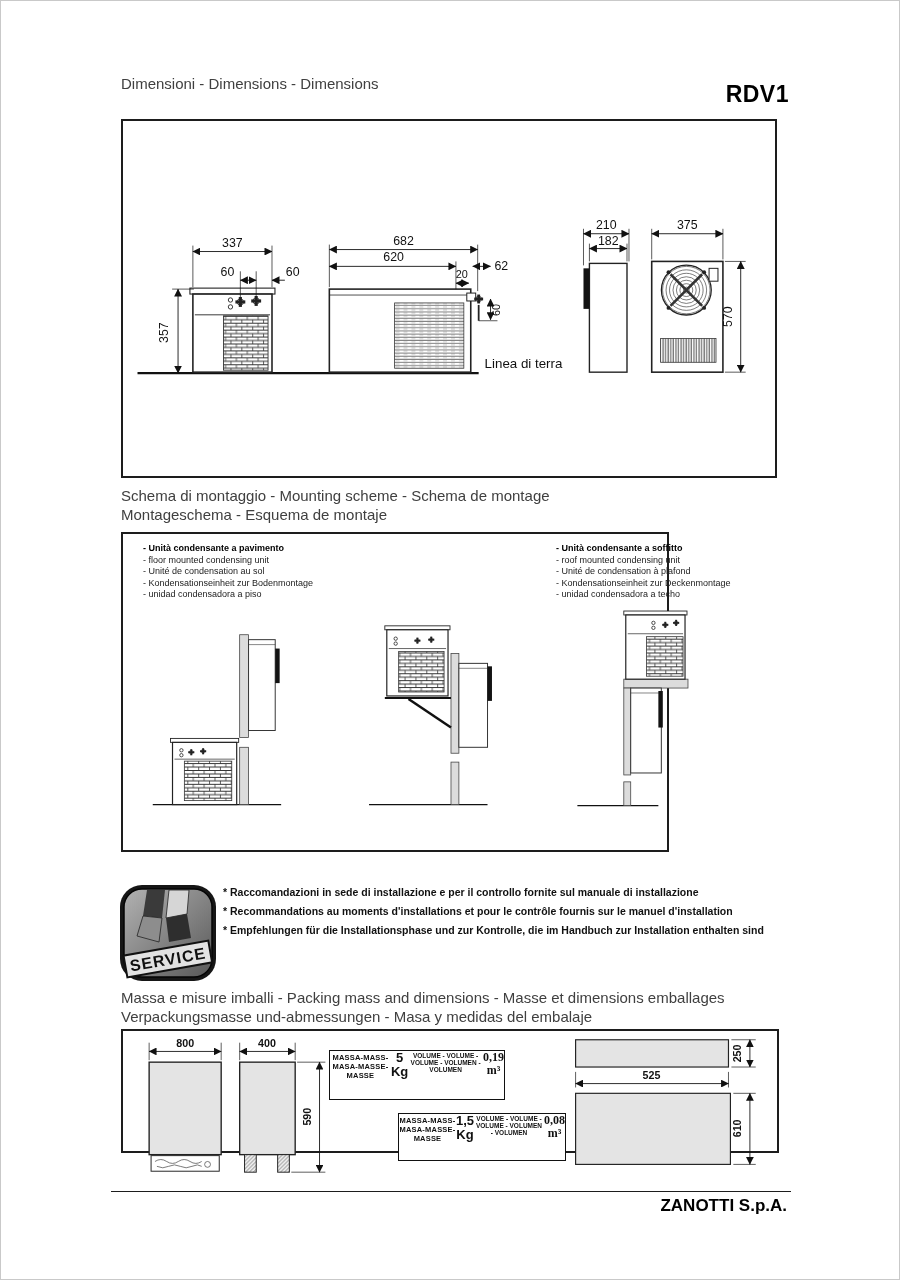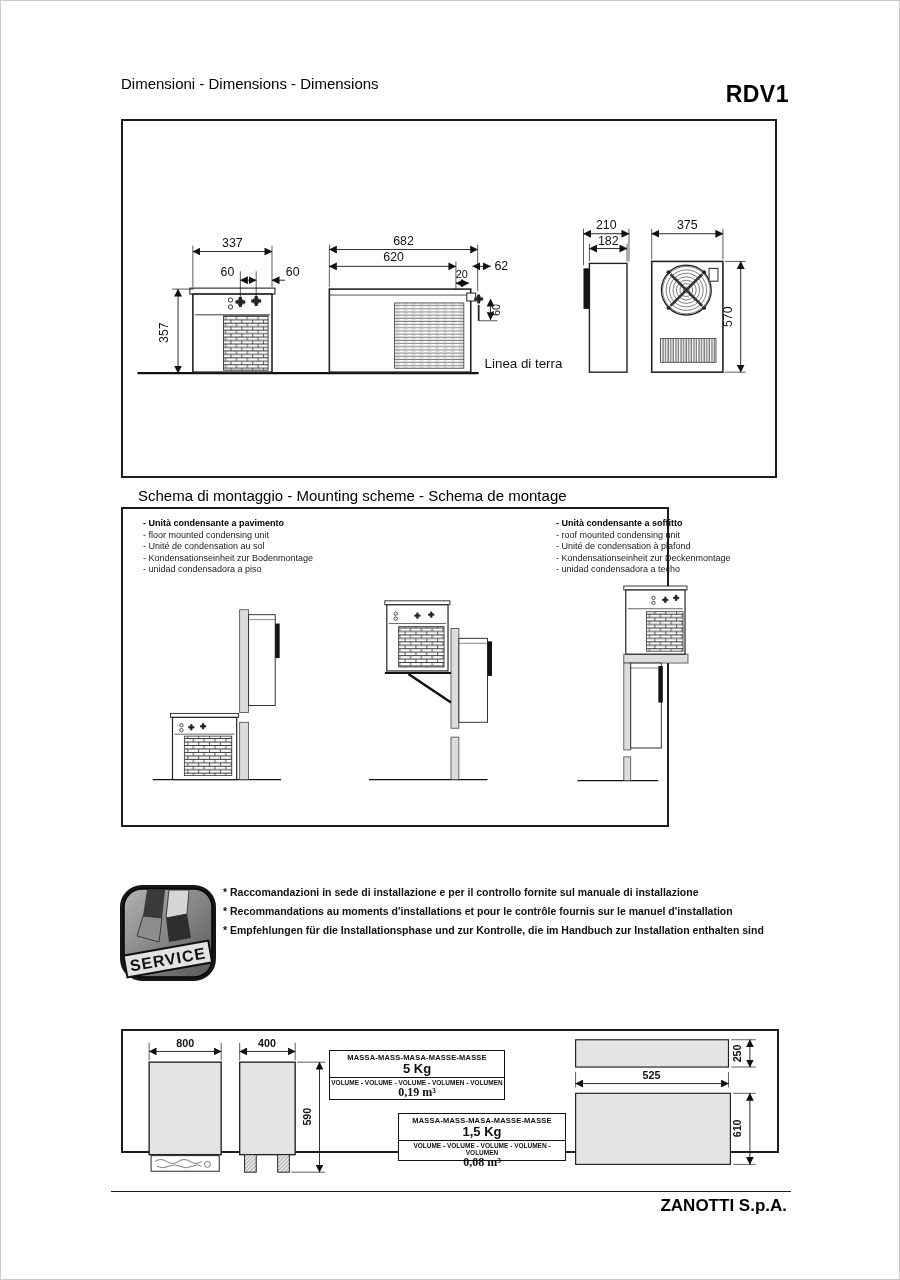--- a/index.html
+++ b/index.html
@@ -1,35 +1,35 @@
 <!DOCTYPE html>
 <html><head>
 <meta charset="utf-8">
 <style>
   html,body{margin:0;padding:0;background:#fff;}
   .page{position:relative;width:900px;height:1280px;background:#fff;overflow:hidden;
         font-family:"Liberation Sans",sans-serif;color:#111;box-sizing:border-box;border:1px solid #c9c9c9;}
   .abs{position:absolute;}
-  .sec-title{position:absolute;font-size:15px;line-height:18.5px;color:#000000;}
+  .sec-title{position:absolute;font-size:15px;line-height:18.5px;color:#404040;}
   .model{position:absolute;font-size:23px;font-weight:bold;letter-spacing:0.5px;color:#000;margin-left:36px;}
   .frame{position:absolute;border:2px solid #1d1d1d;background:#fff;box-sizing:border-box;}
   svg{display:block;}
   svg text{font-family:"Liberation Sans",sans-serif;fill:#111;}
   text.dim{font-size:12.5px;text-anchor:middle;}
   text.dimS{font-size:11px;text-anchor:middle;}
   text.pdim{font-size:11px;font-weight:bold;text-anchor:middle;}
   .dl{stroke:#111;stroke-width:0.9;}
   .xl{stroke:#111;stroke-width:0.7;}
   .gnd{stroke:#111;stroke-width:2.4;}
   .mgnd{stroke:#111;stroke-width:1.3;}
   .mount-col{position:absolute;font-size:9px;line-height:11.6px;white-space:nowrap;color:#222;}
   .mount-col .b{font-weight:bold;color:#000;}
   .svc-notes{position:absolute;font-size:10.5px;font-weight:bold;line-height:19.2px;color:#111;white-space:nowrap;}
   .massbox{position:absolute;border:1.5px solid #111;background:#fff;box-sizing:border-box;
-           display:flex;flex-direction:column;text-align:center;}
+           display:flex;flex-direction:row;text-align:center;}
   .massbox .r1{font-size:7.5px;font-weight:bold;letter-spacing:0.2px;padding-top:2px;}
   .massbox .r2{font-size:13px;font-weight:bold;line-height:14px;}
   .massbox .div{border-top:1.2px solid #111;margin-top:1px;}
   .massbox .r3{font-size:6.5px;font-weight:bold;padding-top:1px;}
   .massbox .r4{font-size:12px;font-weight:bold;line-height:13px;font-family:Liberation Serif, serif;}
   .footer-line{position:absolute;left:110px;width:680px;border-top:1.5px solid #1d1d1d;}
   .footer-text{position:absolute;font-size:17px;font-weight:bold;color:#000;}
 </style>
 </head>
 <body>
@@ -178,26 +178,26 @@
         <line class="dl" x1="533" y1="114" x2="605" y2="114" marker-start="url(#arr)" marker-end="url(#arr)"></line>
         <text class="dim" x="569" y="109">375</text>
         <line class="xl" x1="607" y1="142" x2="628" y2="142"></line>
           <line class="xl" x1="607" y1="254" x2="628" y2="254"></line>
         <line class="dl" x1="623" y1="142" x2="623" y2="254" marker-start="url(#arr)" marker-end="url(#arr)"></line>
         <text class="dim" transform="rotate(-90 614 198)" x="614" y="198">570</text>
       </g>
     </svg>
   </div>
 
-  <div class="sec-title" style="left:137px;top:486px;">
+  <div class="sec-title" style="left:120px;top:486px;">
     <div>Schema di montaggio - Mounting scheme - Schema de montage</div>
     <div>Montageschema - Esquema de montaje</div>
   </div>
 
-  <div class="frame" style="left:120px;top:506px;width:548px;height:320px;">
+  <div class="frame" style="left:120px;top:531px;width:548px;height:320px;">
     <div class="mount-col" style="left:20px;top:9px;">
       <div class="b">- Unità condensante a pavimento</div>
       <div>- floor mounted condensing unit</div>
       <div>- Unité de condensation au sol</div>
       <div>- Kondensationseinheit zur Bodenmontage</div>
       <div>- unidad condensadora a piso</div>
     </div>
     <div class="mount-col" style="left:433px;top:9px;">
       <div class="b">- Unità condensante a soffitto</div>
       <div>- roof mounted condensing unit</div>
@@ -295,20 +295,24 @@
         <text x="49" y="81" text-anchor="middle" font-size="16" font-weight="bold" fill="#111" letter-spacing="1">SERVICE</text>
       </g>
     </svg>
   </div>
   <div class="svc-notes" style="left:222px;top:882px;">
     <div>* Raccomandazioni in sede di installazione e per il controllo fornite sul manuale di installazione</div>
     <div>* Recommandations au moments d'installations et pour le contrôle fournis sur le manuel d'installation</div>
     <div>* Empfehlungen für die Installationsphase und zur Kontrolle, die im Handbuch zur Installation enthalten sind</div>
   </div>
 
+  <div class="sec-title" style="left:120px;top:988px;">
+    <div>Massa e misure imballi - Packing mass and dimensions - Masse et dimensions emballages</div>
+    <div>Verpackungsmasse und-abmessungen - Masa y medidas del embalaje</div>
+  </div>
 
   <div class="frame" style="left:120px;top:1028px;width:658px;height:124px;">
     <svg viewBox="0 0 658 152" width="654" height="148" style="position:absolute;left:0;top:0;">
 
       <g>
         <rect x="20" y="32" width="74" height="95" fill="#e4e4e4" stroke="#222" stroke-width="1.4"></rect>
         <rect x="22" y="128" width="70" height="16" fill="#fff" stroke="#222" stroke-width="1"></rect>
         <path d="M26,134 q6,-4 12,0 t12,0 t12,0 t12,0" fill="none" stroke="#555" stroke-width="0.8"></path>
         <path d="M28,139 q6,3 12,0 t12,0 t12,0 t10,0" fill="none" stroke="#555" stroke-width="0.8"></path>
         <circle cx="80" cy="137" r="3" fill="none" stroke="#555" stroke-width="0.8"></circle>

